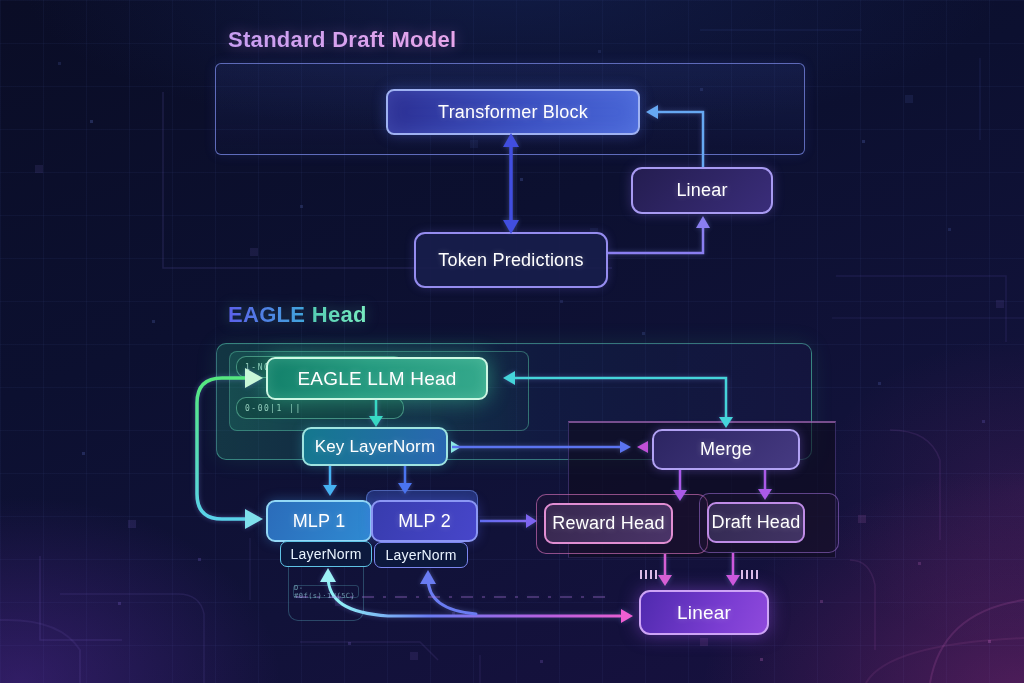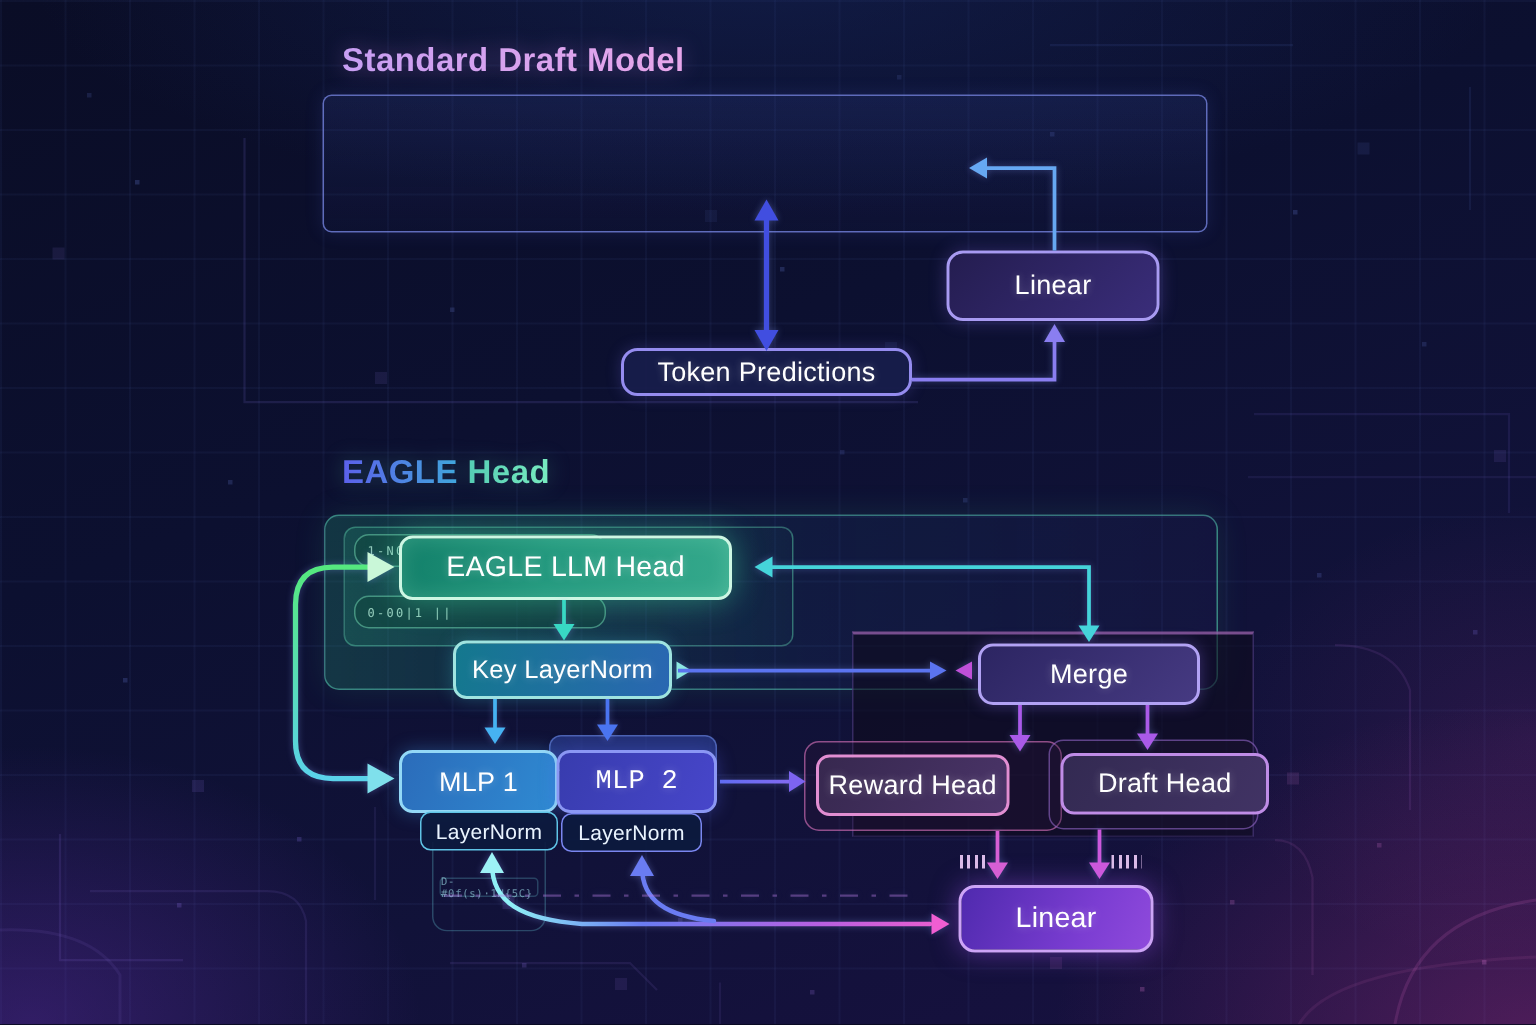--- a/index.html
+++ b/index.html
@@ -84,40 +84,40 @@
 
   .node{position:absolute;box-sizing:border-box;display:flex;align-items:center;justify-content:center;
     color:#fff;border-radius:9px;z-index:3;letter-spacing:.2px;
     text-shadow:0 0 6px rgba(255,255,255,.28);}
   .tblock{left:386px;top:89px;width:254px;height:46px;font-size:18px;border:2px solid #9fb2f2;border-radius:8px;
     background:linear-gradient(100deg,#2c2f92 0%,#3a4fc0 55%,#4a68d8 100%);
     box-shadow:0 0 14px rgba(90,120,240,.35),inset 0 0 18px rgba(130,160,255,.22);}
   .linear-top{left:631px;top:167px;width:142px;height:47px;font-size:18px;border:2px solid #a89af2;
     border-radius:11px;background:linear-gradient(135deg,#241d50,#3a2d7a);
     box-shadow:0 0 12px rgba(140,110,240,.3);}
-  .token-pred{left:414px;top:232px;width:194px;height:32px;font-size:18px;border:2px solid #958cef;
+  .token-pred{left:414px;top:232px;width:194px;height:56px;font-size:18px;border:2px solid #958cef;
     border-radius:11px;background:rgba(24,30,76,.88);box-shadow:0 0 10px rgba(120,110,240,.25);}
   .eagle-head-node{left:266px;top:357px;width:222px;height:43px;font-size:19px;border:2px solid #cdf7e3;
     background:linear-gradient(100deg,#13806a 0%,#23997e 45%,#35a98c 100%);
     box-shadow:0 0 22px rgba(70,230,170,.45),inset 0 0 14px rgba(180,255,220,.2);}
   .key-selector{left:302px;top:427px;width:146px;height:39px;font-size:17px;border:2px solid #9fe4e0;
     background:linear-gradient(100deg,#14788e,#2a67b2);box-shadow:0 0 12px rgba(60,190,210,.3);}
   .mlp1{left:266px;top:500px;width:106px;height:42px;font-size:18px;border:2px solid #93d8f6;
     background:linear-gradient(115deg,#2b6cba,#2f8ad2);box-shadow:0 0 12px rgba(70,160,240,.35);}
   .mlp2{left:371px;top:500px;width:107px;height:42px;font-size:18px;border:2px solid #8b97f4;
-    background:linear-gradient(115deg,#383cae,#4746ca);box-shadow:0 0 12px rgba(90,100,240,.35);font-family:Liberation Mono, monospace;}
+    background:linear-gradient(115deg,#383cae,#4746ca);box-shadow:0 0 12px rgba(90,100,240,.35);}
   .ln{height:26px;font-size:14px;border-radius:7px;background:rgba(12,26,62,.92);color:#eaf4ff;
     text-shadow:none;text-align:right;}
   .ln1{left:280px;top:541px;width:92px;border:1.5px solid #5fc4e6;}
   .ln2{left:374px;top:542px;width:94px;border:1.5px solid #7a86ef;}
   .merge{left:652px;top:429px;width:148px;height:41px;font-size:18px;border:2px solid #b2a2f4;border-radius:10px;
     background:linear-gradient(135deg,#2c2562,#463a82);box-shadow:0 0 10px rgba(140,110,240,.35);}
   .reward{left:544px;top:503px;width:129px;height:41px;font-size:18px;border:2px solid #e18ed2;
     background:linear-gradient(120deg,#37284f,#4a3468);}
-  .draft{left:707px;top:502px;width:139px;height:41px;font-size:18px;border:2px solid #bf8ce6;
+  .draft{left:707px;top:502px;width:98px;height:41px;font-size:18px;border:2px solid #bf8ce6;
     background:linear-gradient(120deg,#332a52,#413364);}
   .linear-bottom{left:639px;top:590px;width:130px;height:45px;font-size:19px;border:2px solid #cda4f6;
     border-radius:11px;background:linear-gradient(115deg,#4f2aae,#7b3dd2 65%,#8f4adc);
     box-shadow:0 0 18px rgba(150,80,230,.5);}
 
   .ticks{position:absolute;width:20px;height:9px;z-index:7;
     background:repeating-linear-gradient(90deg,rgba(240,205,250,.9) 0 2px,transparent 2px 5px);}
   .ticks-l{left:640px;top:570px;}
   .ticks-r{left:741px;top:570px;}
 </style>
@@ -148,20 +148,21 @@
       <path d="M 850 560 Q 870 560 875 585 L 875 650" stroke="rgba(200,110,200,0.12)" stroke-width="1.5"></path>
     </g>
   </svg>
   <div class="dust d1"></div>
   <div class="dust d2"></div>
 
   <div class="title std-title">Standard Draft Model</div>
 
   <div class="box std-container"></div>
 
+  <div class="node tblock">Transformer Block</div>
   <div class="node linear-top">Linear</div>
   <div class="node token-pred">Token Predictions</div>
 
   <div class="title eagle-title">
     <span class="t-eagle">EAGLE</span>
     <span class="t-head">Head</span>
   </div>
 
   <div class="box eagle-container"></div>
   <div class="box eagle-inner"></div>

